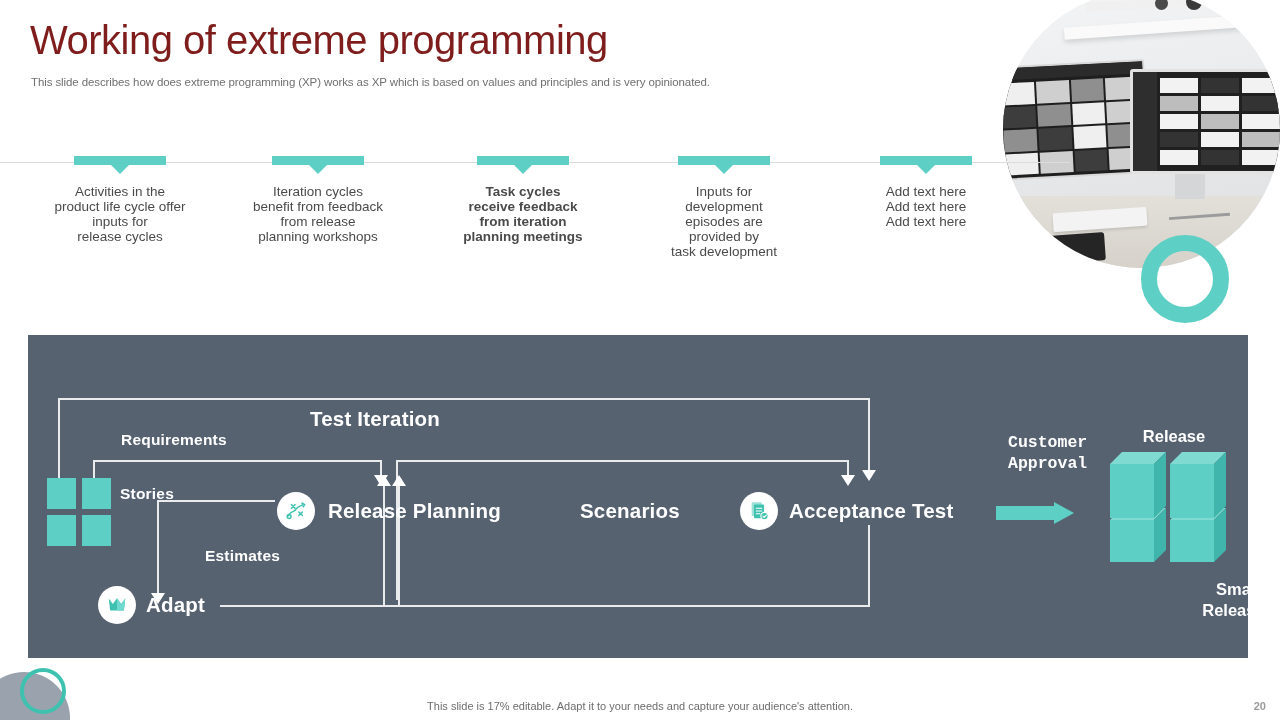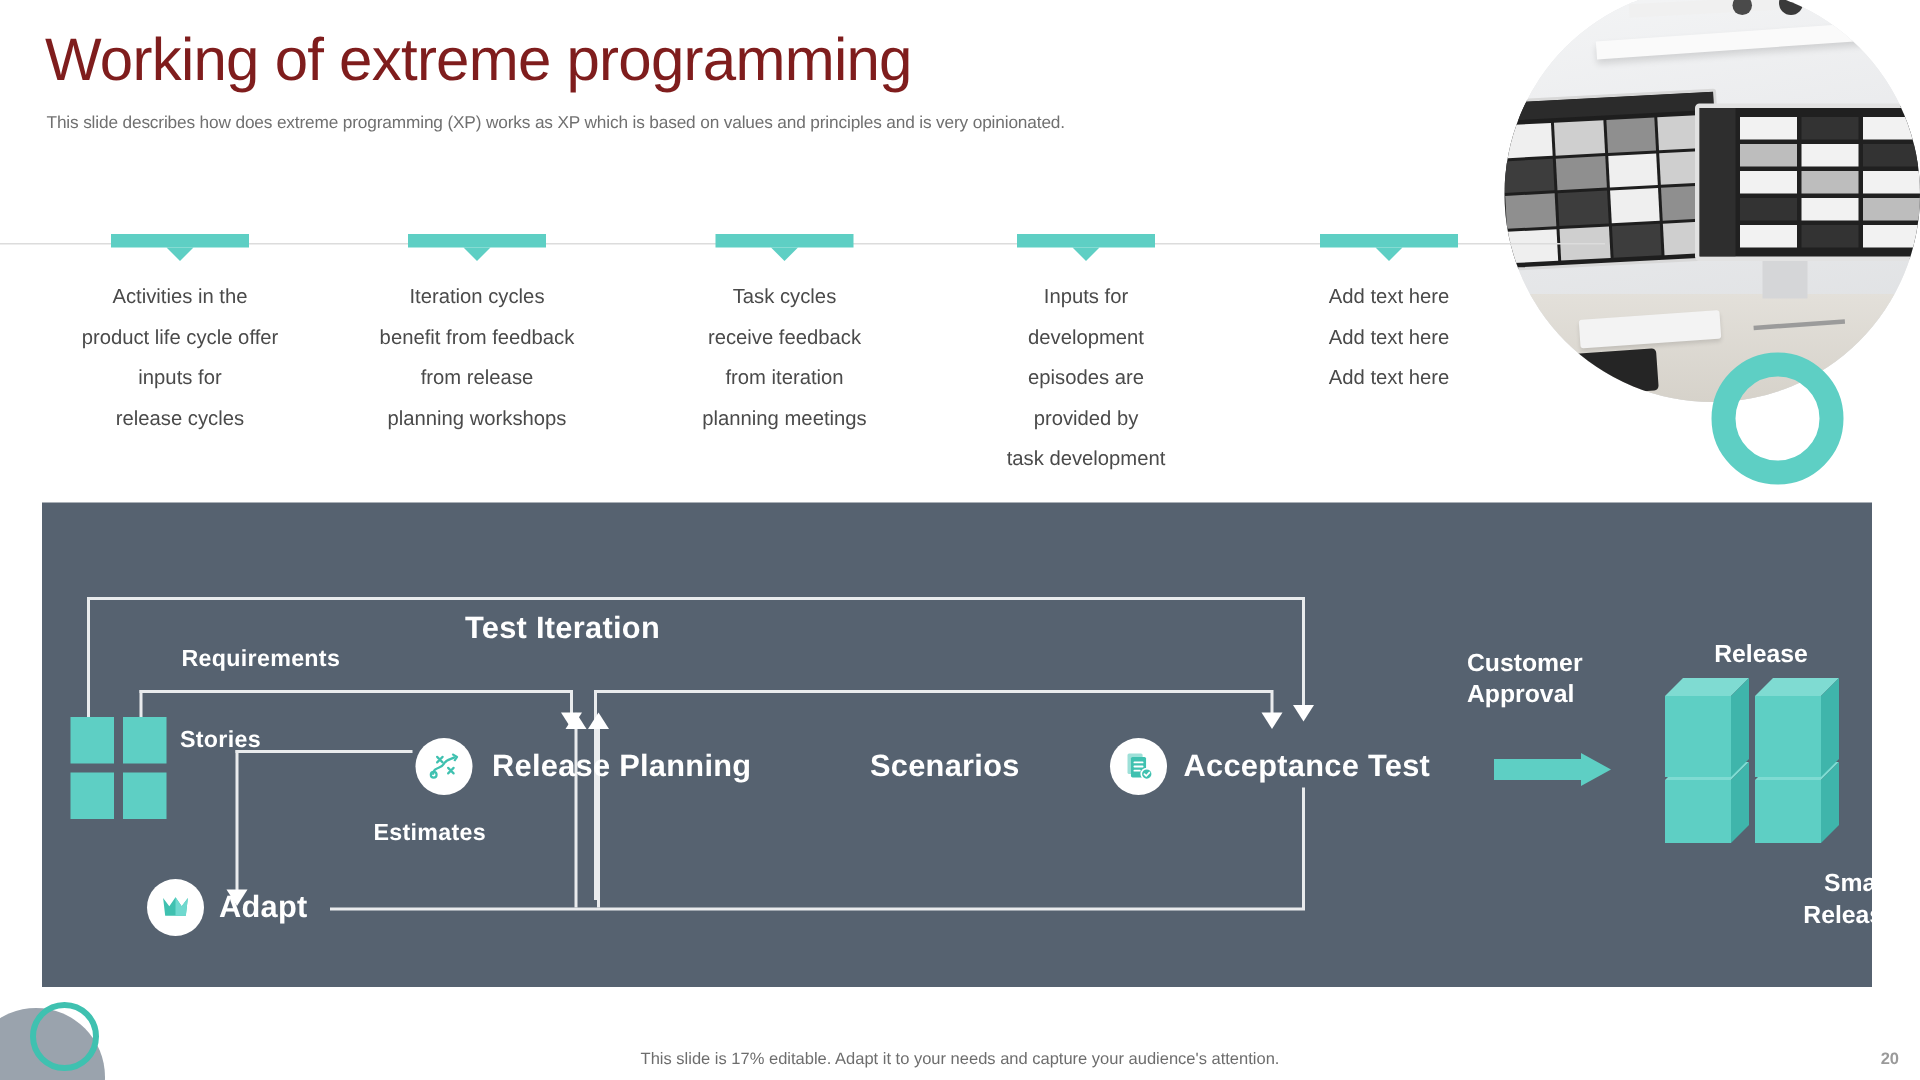--- a/index.html
+++ b/index.html
@@ -79,21 +79,21 @@
   .col-marker .bar {
     position:absolute; left:0; top:0; width:100%; height:9px; background:#5ecfc4;
   }
   .col-marker .notch {
     position:absolute; left:50%; top:9px; margin-left:-9px;
     width:0; height:0; border-left:9px solid transparent;
     border-right:9px solid transparent; border-top:9px solid #5ecfc4;
   }
   .col-text {
     position:absolute; top:184px; width:200px; text-align:center;
-    font-size:13.5px; line-height:27px; color:#4a4a4a;
+    font-size:13.5px; line-height:15px; color:#4a4a4a;
   }
 
   
   #diagram-panel {
     position:absolute; left:28px; top:335px; width:1220px; height:323px;
     background:#566270;
   }
   .conn { position:absolute; background:#e9ebed; }
   .arrow-d, .arrow-u {
     position:absolute; width:0; height:0;
@@ -230,21 +230,21 @@
   <div class="bar"></div>
     <div class="notch"></div>
 </div>
 <div class="col-marker" style="left:880px;">
   <div class="bar"></div>
     <div class="notch"></div>
 </div>
 
 <div class="col-text" style="left:20px;">Activities in the<br>product life cycle offer<br>inputs for<br>release cycles</div>
 <div class="col-text" style="left:218px;">Iteration cycles<br>benefit from feedback<br>from release<br>planning workshops</div>
-<div class="col-text" style="left:423px;">Task cycles<br>receive feedback<br>from iteration<br>planning meetings</div>
+<div class="col-text" style="left:423px;font-weight:bold;">Task cycles<br>receive feedback<br>from iteration<br>planning meetings</div>
 <div class="col-text" style="left:624px;">Inputs for<br>development<br>episodes are<br>provided by<br>task development</div>
 <div class="col-text" style="left:826px;">Add text here<br>Add text here<br>Add text here</div>
 
 <div id="diagram-panel">
 
   <div class="conn" style="left:30px; top:63px; width:812px; height:1.5px;"></div>
   <div class="conn" style="left:30px; top:63px; width:1.5px; height:100px;"></div>
   <div class="conn" style="left:840px; top:63px; width:1.5px; height:74px;"></div>
   <div class="arrow-d" style="left:834px; top:135px;"></div>
 
@@ -266,21 +266,21 @@
   <div class="conn" style="left:840px; top:190px; width:1.5px; height:81px;"></div>
 
   <div class="conn" style="left:355px; top:150px; width:1.5px; height:120px;"></div>
   <div class="arrow-u" style="left:349px; top:140px;"></div>
   <div class="conn" style="left:370px; top:150px; width:1.5px; height:120px;"></div>
   <div class="arrow-u" style="left:364px; top:140px;"></div>
 
   <div class="node-label edge-label" style="left:93px; top:96px;">Requirements</div>
   <div class="node-label flow-label" style="left:282px; top:72px;">Test Iteration</div>
   <div class="node-label edge-label" style="left:92px; top:150px;">Stories</div>
-  <div class="node-label edge-label" style="left:177px; top:212px;margin-left:44px;">Estimates</div>
+  <div class="node-label edge-label" style="left:177px; top:212px;">Estimates</div>
 </div>
 
 <div id="stories-squares">
   <i></i>
     <i></i>
     <i></i>
     <i></i>
 </div>
 
 <div class="icon-circle" style="left:277px; top:492px;">
@@ -308,21 +308,21 @@
 <div class="node-label flow-label" style="position:absolute; left:789px; top:499px;">Acceptance Test</div>
 
 <div class="icon-circle" style="left:98px; top:586px;">
   <svg width="22" height="22" viewBox="0 0 24 24">
     <path d="M3 5 L7.5 11 L12 4.5 L16.5 11 L21 5 L19.5 18 L4.5 18 Z" fill="#3fc1b0"></path>
     <path d="M12 4.5 L16.5 11 L21 5 L19.5 18 L12 18 Z" fill="#6fd9cf"></path>
   </svg>
 </div>
 <div class="node-label flow-label" style="position:absolute; left:146px; top:593px;">Adapt</div>
 
-<div class="panel-title" style="left:978px; top:432px; width:96px; text-align:left;">Customer<br>Approval</div>
+<div class="panel-title" style="left:1008px; top:432px; width:96px; text-align:left;font-family:Liberation Mono, monospace;">Customer<br>Approval</div>
 <div id="approval-arrow">
   <svg width="78" height="22" viewBox="0 0 78 22">
     <path d="M0 4 H58 V0 L78 11 L58 22 V18 H0 Z" fill="#5ecfc4"></path>
   </svg>
 </div>
 
 <div class="panel-title" style="left:1112px; top:426px; width:124px;">Release</div>
 <div id="release-cubes">
   <svg width="128" height="118" viewBox="0 0 128 118">
 

